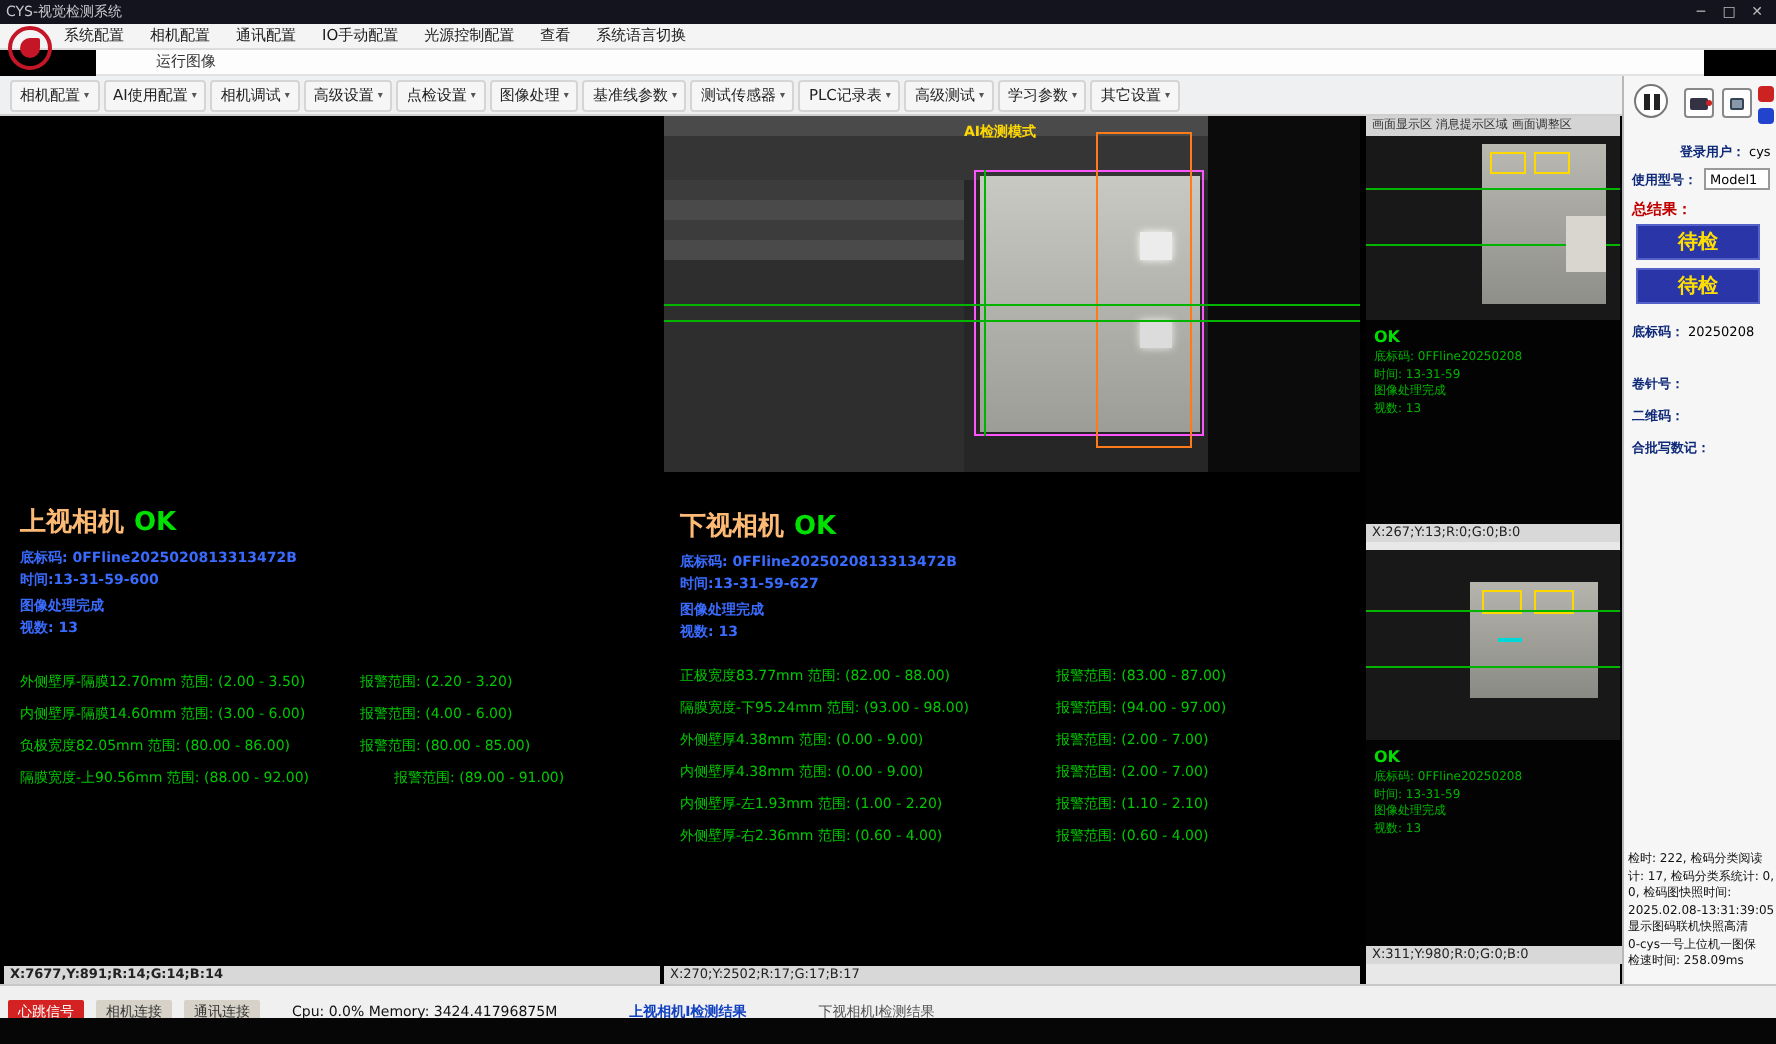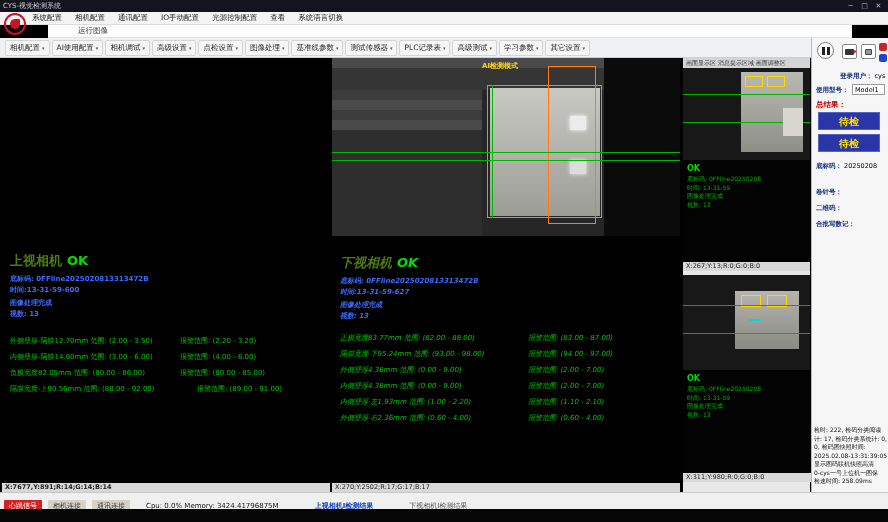--- a/index.html
+++ b/index.html
@@ -18,21 +18,21 @@
   .logo{width:22px;height:22px;border-radius:50%;border:2px solid #c41627;}
   .logo-dot{position:absolute;left:4px;top:4px;width:10px;height:10px;background:#c41627;border-radius:50% 10% 50% 50%;}
   .toolbar{background:#eef0f2;border-bottom:1px solid #cfcfcf;display:flex;align-items:center;padding-left:5px;}
   .tbtn{display:inline-flex;align-items:center;gap:2px;font-size:7.5px;color:#222;padding:2px 4px;margin-right:2px;background:#f6f6f6;border:1px solid #d5d5d5;border-radius:2px;white-space:nowrap;}
   .arr{font-size:5px;color:#555;}
   
   .gl{height:1px;background:#00b400;}
   .gv{width:1px;background:#00b400;}
   .ovy{color:#ffd800;font-size:7px;font-weight:bold;white-space:nowrap;}
   .ovg{color:#00e000;font-size:7px;font-weight:bold;}
-  .camname{color:#4d7c0f;font-size:13px;font-weight:bold;}
+  .camname{color:#fdba74;font-size:13px;font-weight:bold;}
   .camok{color:#00e000;font-size:13px;font-weight:bold;margin-left:5px;}
   .bline{color:#3a6bff;font-size:7px;font-weight:bold;white-space:nowrap;}
   .mname,.malarm{color:#00c800;font-size:7px;white-space:nowrap;}
   .coordbar{height:9px;background:#d8d8d8;color:#222;font-size:6.5px;line-height:9px;padding-left:3px;white-space:nowrap;}
   
   .sidehdr{height:10px;background:#d4d4d4;font-size:6px;color:#333;line-height:10px;padding-left:3px;white-space:nowrap;overflow:hidden;}
   .sok{color:#00dd00;font-weight:bold;font-size:8px;margin:4px 0 2px 4px;}
   .sline{color:#00b400;font-size:6px;margin-left:4px;line-height:8.5px;white-space:nowrap;}
   
   .panel{background:#f6f6f6;border-left:1px solid #b8b8b8;}
@@ -170,21 +170,21 @@
     <div class="abs" style="left:155px;top:27px;width:115px;height:133px;border:1px solid #ff55ff;"></div>
     <div class="abs" style="left:216px;top:8px;width:48px;height:158px;border:1px solid #ff7a1a;"></div>
     <div class="abs" style="left:238px;top:58px;width:16px;height:14px;background:#ececec;box-shadow:0 0 4px #fff;"></div>
     <div class="abs" style="left:238px;top:102px;width:16px;height:14px;background:#dcdcdc;box-shadow:0 0 4px #eee;"></div>
     <div class="abs gl" style="left:0;top:94px;width:348px;"></div>
     <div class="abs gl" style="left:0;top:102px;width:348px;"></div>
     <div class="abs gv" style="left:160px;top:27px;height:133px;"></div>
     <span class="abs ovy" style="left:150px;top:3px;">AI检测模式</span>
   </div>
 
-  <div class="abs" style="left:332px;top:236px;width:348px;height:216px;background:#000;font-style:italic;">
+  <div class="abs" style="left:332px;top:236px;width:348px;height:216px;background:#000;">
     <div class="abs" style="left:8px;top:16px;">
       <span class="camname">下视相机</span><span class="camok">OK</span>
     </div>
     <div class="abs bline" style="left:8px;top:40px;">底标码: 0FFline2025020813313472B</div>
     <div class="abs bline" style="left:8px;top:51px;">时间:13-31-59-627</div>
     <div class="abs bline" style="left:8px;top:64px;">图像处理完成</div>
     <div class="abs bline" style="left:8px;top:75px;">视数: 13</div>
     <div class="abs mname" style="left:8px;top:97px;">正极宽度83.77mm 范围: (82.00 - 88.00)</div>
     <div class="abs malarm" style="left:196px;top:97px;">报警范围: (83.00 - 87.00)</div>
     <div class="abs mname" style="left:8px;top:113px;">隔膜宽度-下95.24mm 范围: (93.00 - 98.00)</div>

